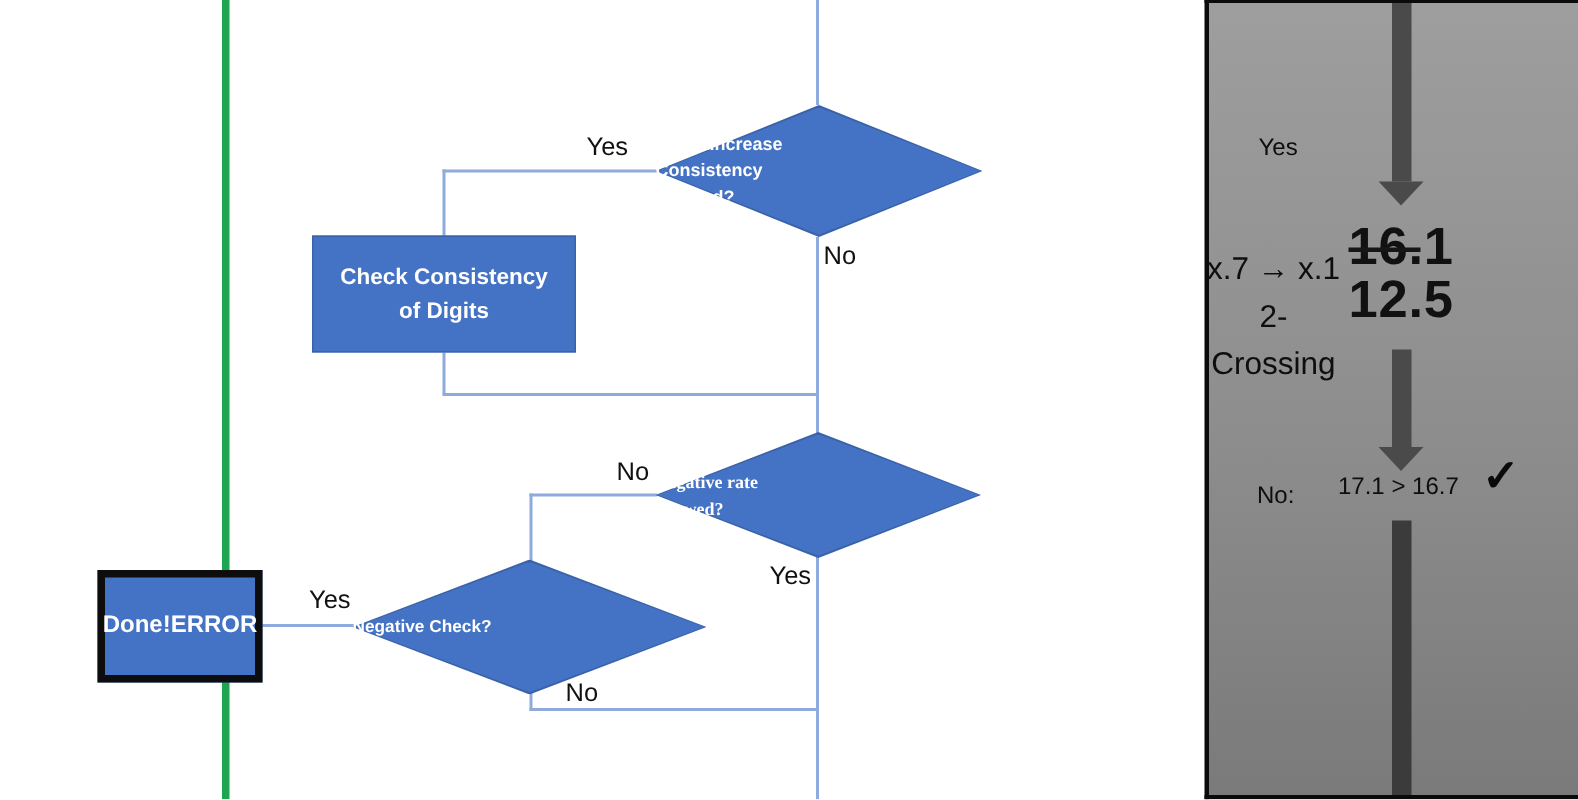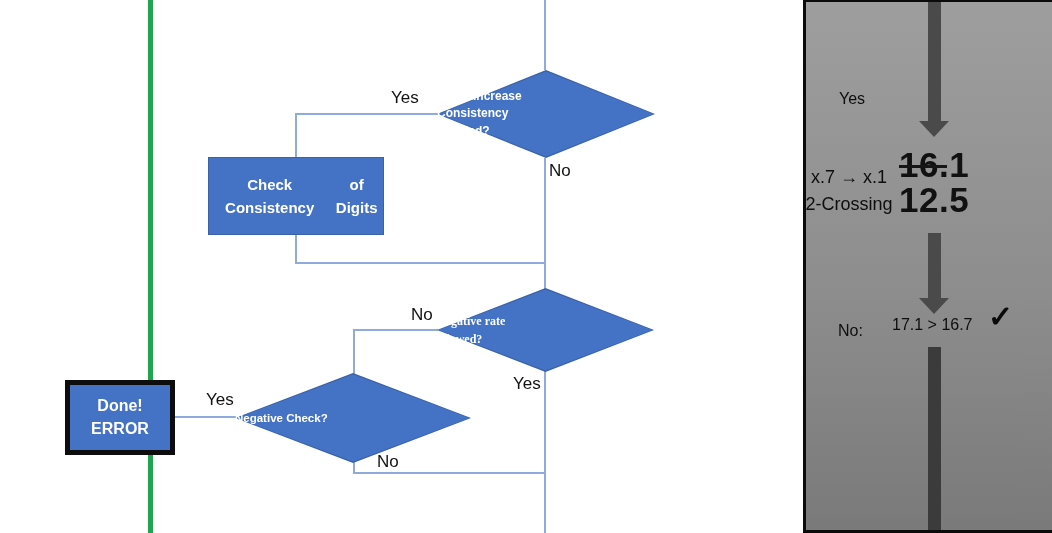--- a/index.html
+++ b/index.html
@@ -18,42 +18,42 @@
     clip-path:polygon(50% 0,100% 50%,50% 100%,0 50%); }
   .diamond .dfill { position:absolute; inset:1.5px; background:#4472C4;
     clip-path:polygon(50% 0,100% 50%,50% 100%,0 50%); }
   .diamond .dtext { position:absolute; inset:0; display:flex; flex-direction:column;
     justify-content:center; align-items:flex-start; color:#fff; font-weight:600; text-align:center; }
   .d1 .dtext { font-size:12px; line-height:1.45; }
   .d2 .dtext { font-size:12px; line-height:1.5;font-family:Liberation Serif, serif; }
   .d3 .dtext { font-size:11.5px; }
 
   .process { position:absolute; box-sizing:border-box; background:#4472C4;
-    border:1.5px solid #3A62A9; color:#fff; display:flex; flex-direction:row;
+    border:1.5px solid #3A62A9; color:#fff; display:flex; flex-direction:column;
     justify-content:center; align-items:center; font-size:15px; font-weight:600;
     line-height:1.55; text-align:center; }
   .terminator { position:absolute; box-sizing:border-box; background:#4472C4;
-    border:5px solid #0D0D0D; color:#fff; display:flex; flex-direction:column;
+    border:5px solid #0D0D0D; color:#fff; display:flex; flex-direction:row;
     justify-content:center; align-items:center; font-size:16px; font-weight:600;
     line-height:1.4; text-align:center; }
 
   .lbl { position:absolute; color:#111; font-size:17px; white-space:nowrap; }
 
   
   .panel { position:absolute; left:803px; top:0; width:249px; height:533px;
     box-sizing:border-box; border-left:3px solid #0B0B0B; border-top:2px solid #0B0B0B;
     border-bottom:3px solid #0B0B0B;
     background:linear-gradient(180deg,#9E9E9E 0%,#8D8D8D 55%,#7A7A7A 100%); }
   .vbar { position:absolute; width:13px; background:#4A4A4A; }
   .ahead { position:absolute; width:0; height:0;
     border-left:15px solid transparent; border-right:15px solid transparent;
     border-top:16px solid #4A4A4A; }
   .ptext { position:absolute; color:#0E0E0E; font-size:16px; white-space:nowrap; }
   .annot { position:absolute; left:803px; top:164px; width:92px; text-align:center;
-    color:#0E0E0E; font-size:18px; line-height:1.5; }
+    color:#0E0E0E; font-size:21px; line-height:1.5; }
   .bignum { position:absolute; left:899px; top:147px; color:#111;
     font-size:35px; line-height:35px; font-weight:600; letter-spacing:0.5px; }
   .bignum .val { display:block; }
   .struck { position:relative; display:inline-block; }
   .struck::after { content:""; position:absolute; left:0; right:31%; top:50%;
     height:3px; background:#161616; }
   .checkmark { position:absolute; left:988px; top:299px; color:#0A0A0A;
     font-size:30px; font-weight:700; }
 </style>
 </head>

